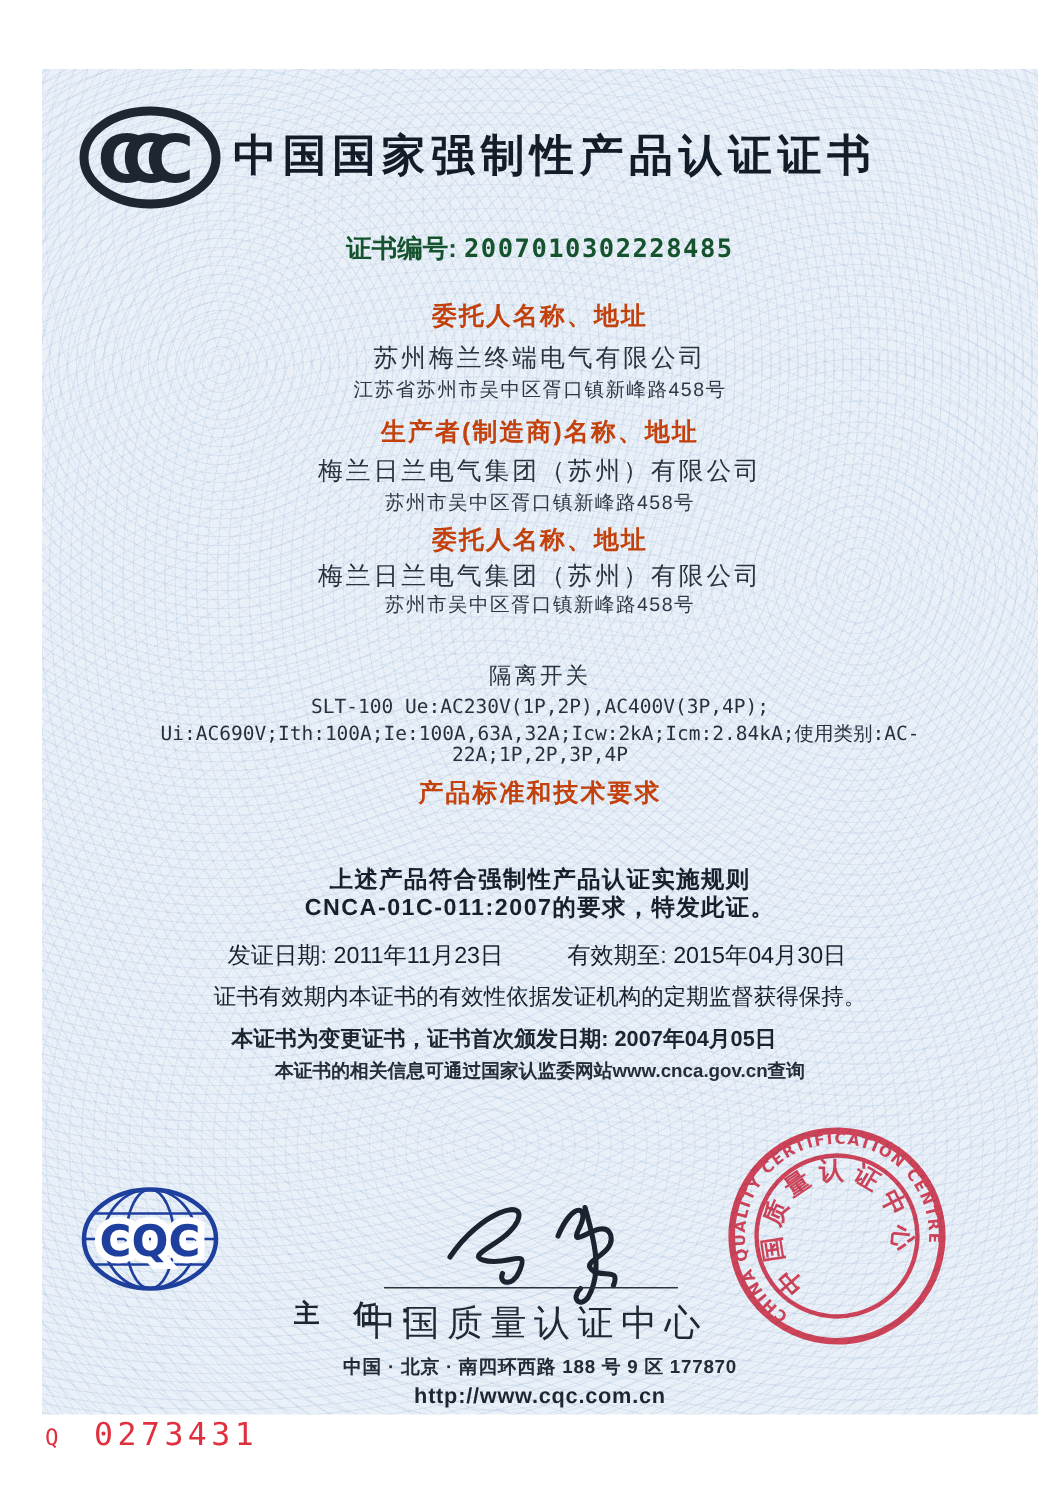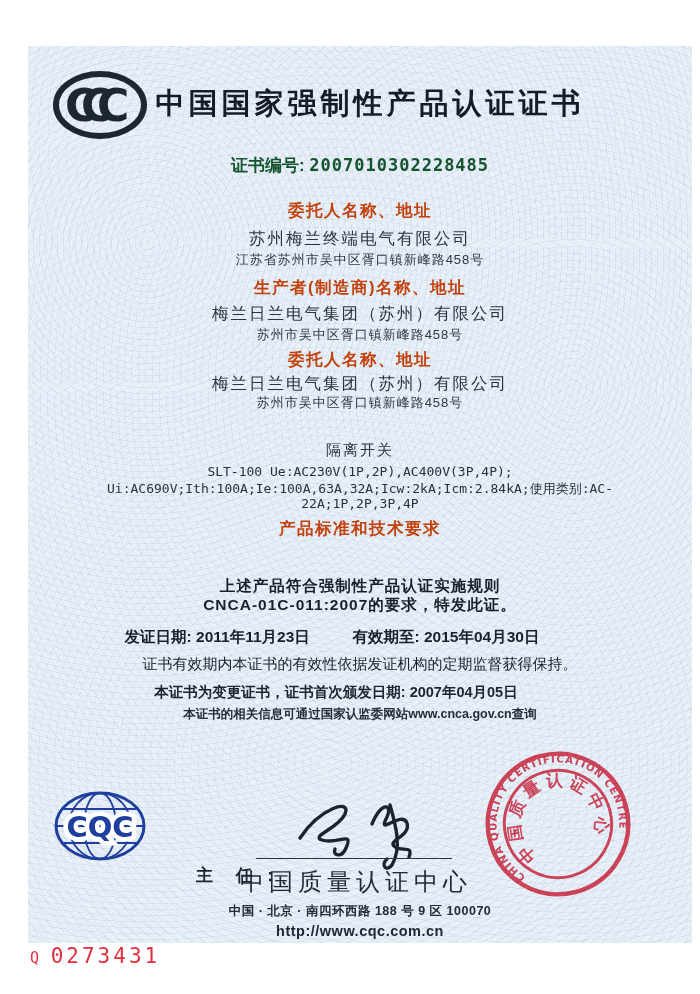--- a/index.html
+++ b/index.html
@@ -26,36 +26,36 @@
     color:#121d29; transform:translateX(10px);
   }
   .certno { top:154px; font-size:17px; font-weight:bold; color:#14532d; }
   .certno .num { font-family:"DejaVu Sans Mono",monospace; font-weight:bold; letter-spacing:1px; }
   .sec-h { font-size:16.5px; font-weight:bold; color:#c2410c; letter-spacing:1.5px; }
   .name-line { font-size:16.5px; color:#29343f; letter-spacing:2px; }
   .addr-line { font-size:13px; color:#2d3844; letter-spacing:1px; }
   .spec { font-family:"DejaVu Sans Mono",monospace; font-size:13px; color:#26313c; }
   .mono15 { font-family:"DejaVu Sans Mono",monospace; font-size:15px; color:#222d38; letter-spacing:1px; }
   .stmt { font-size:15.5px; font-weight:bold; color:#16212d; letter-spacing:1px;text-align:center; }
-  .dates { top:627px; font-size:15.5px; font-weight:bold; color:#16212d; transform:translateX(-28px); }
+  .dates { top:627px; font-size:15.5px; font-weight:normal; color:#16212d; transform:translateX(-28px);margin-left:26px; }
   .dates .gap { display:inline-block; width:34px; }
   .note  { font-size:15px; font-weight:normal; color:#16212d; }
   .note2 { font-size:14.5px; font-weight:600; color:#1a2530; }
   .note3 { font-size:12.5px; font-weight:600; color:#232e39; }
   .director { position:absolute; left:196px; top:864px; font-size:17px; font-weight:bold;
               letter-spacing:9px; color:#1a2530; }
   .sig-line { position:absolute; left:256px; top:858px; width:196px; height:0;
               border-top:1.6px solid #2a333d; }
   .org { top:866px; font-size:24px; font-weight:500; letter-spacing:5px; color:#1f2933; transform:translateX(-4px); }
   .org-addr { top:903px; font-size:12.5px; font-weight:600; color:#222c36; letter-spacing:.5px; }
   .org-url { top:923px; font-size:14.5px; font-weight:bold; color:#1d2731; letter-spacing:.5px; }
   .serial { position:absolute; left:30px; top:944px; color:#e0303f;
             font-family:"DejaVu Sans Mono",monospace; }
   .serial .pfx { font-size:15px; letter-spacing:2px; }
-  .serial .no { font-size:21px; letter-spacing:3px; }
+  .serial .no { font-size:21px; letter-spacing:3px; margin-left:12px; }
   .ccc-logo { position:absolute; left:52px; top:64px; }
   .cqc-logo { position:absolute; left:52px; top:788px; }
   .signature { position:absolute; left:292px; top:792px; }
   .stamp { position:absolute; left:480px; top:746px; mix-blend-mode:multiply; opacity:.92; }
 </style>
 </head>
 <body>
 
 <div class="page">
   <div class="panel"></div>
@@ -132,21 +132,21 @@
       <g fill="none" stroke="#1b2330" stroke-width="3.4" stroke-linecap="round" stroke-linejoin="round">
         <path d="M8 46 C 28 16, 60 6, 53 22 C 46 37, 18 44, 30 48 C 46 53, 62 38, 54 56 C 50 66, 40 64, 43 57"></path>
         <path d="M80 32 C 90 8, 102 12, 94 27 C 86 44, 110 18, 115 31 C 119 44, 96 48, 102 54 C 108 61, 122 52, 117 65"></path>
         <path d="M98 13 C 104 34, 110 56, 100 73 C 95 80, 88 74, 95 67"></path>
       </g>
     </svg>
   </div>
   <div class="sig-line"></div>
 
   <div class="line org">中国质量认证中心</div>
-  <div class="line org-addr">中国 · 北京 · 南四环西路 188 号 9 区 100070</div>
+  <div class="line org-addr">中国 · 北京 · 南四环西路 188 号 9 区 177870</div>
   <div class="line org-url">http://www.cqc.com.cn</div>
 
   <div class="stamp">
     <svg width="156" height="156" viewBox="0 0 160 160">
       <defs>
         <path id="stampEnPath" d="M 35.5 124.5 A 63 63 0 1 1 124.5 124.5" fill="none"></path>
         <path id="stampZhPath" d="M 52.5 107.5 A 39 39 0 1 1 107.5 107.5" fill="none"></path>
       </defs>
       <g transform="rotate(-15 80 80)">
         <circle cx="80" cy="80" r="72" fill="none" stroke="#e2384e" stroke-width="4.5"></circle>

